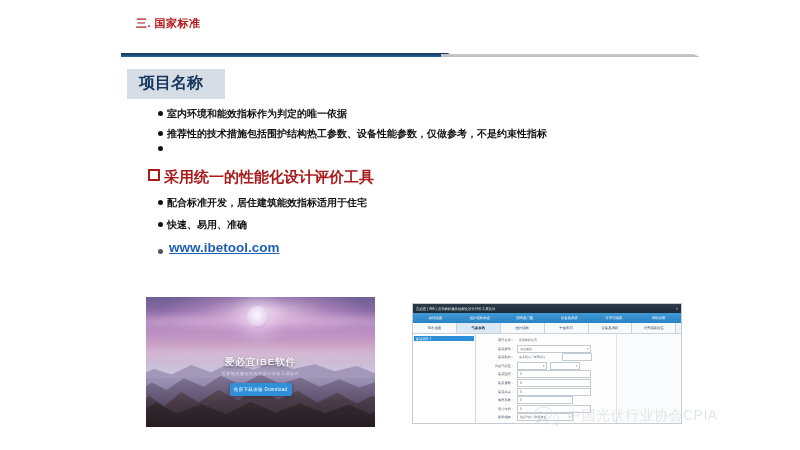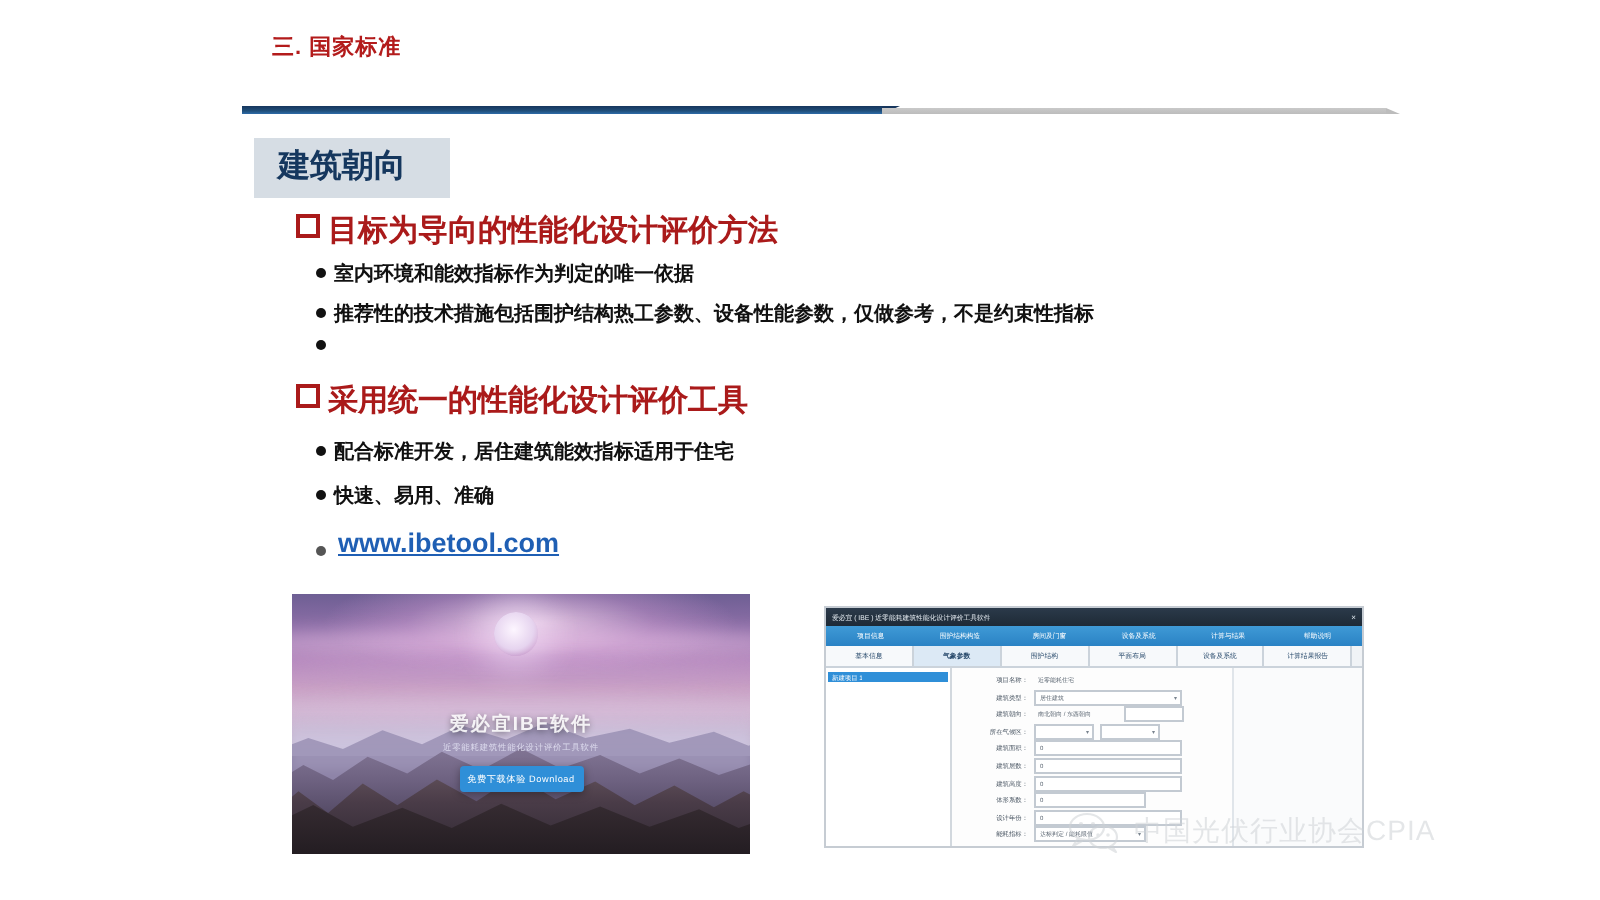--- a/index.html
+++ b/index.html
@@ -456,28 +456,24 @@
 
 <div class="slide">
 
   <div class="section-heading">三. 国家标准</div>
 
   <div class="divider-wrap">
     <div class="divider-blue"></div>
     <div class="divider-gray"></div>
   </div>
 
-  <div class="subtitle-chip">建筑朝向</div>
+  <div class="subtitle-chip">项目名称</div>
 
   <div class="content">
 
-    <div class="head-item">
-      <span class="sq"></span>
-      <span class="head-item-label">目标为导向的性能化设计评价方法</span>
-    </div>
     <div class="bullet-item">
       <span class="dot"></span>
       <span>室内环境和能效指标作为判定的唯一依据</span>
     </div>
     <div class="bullet-item">
       <span class="dot"></span>
       <span>推荐性的技术措施包括围护结构热工参数、设备性能参数，仅做参考，不是约束性指标</span>
     </div>
     <div class="bullet-item">
       <span class="dot"></span>

